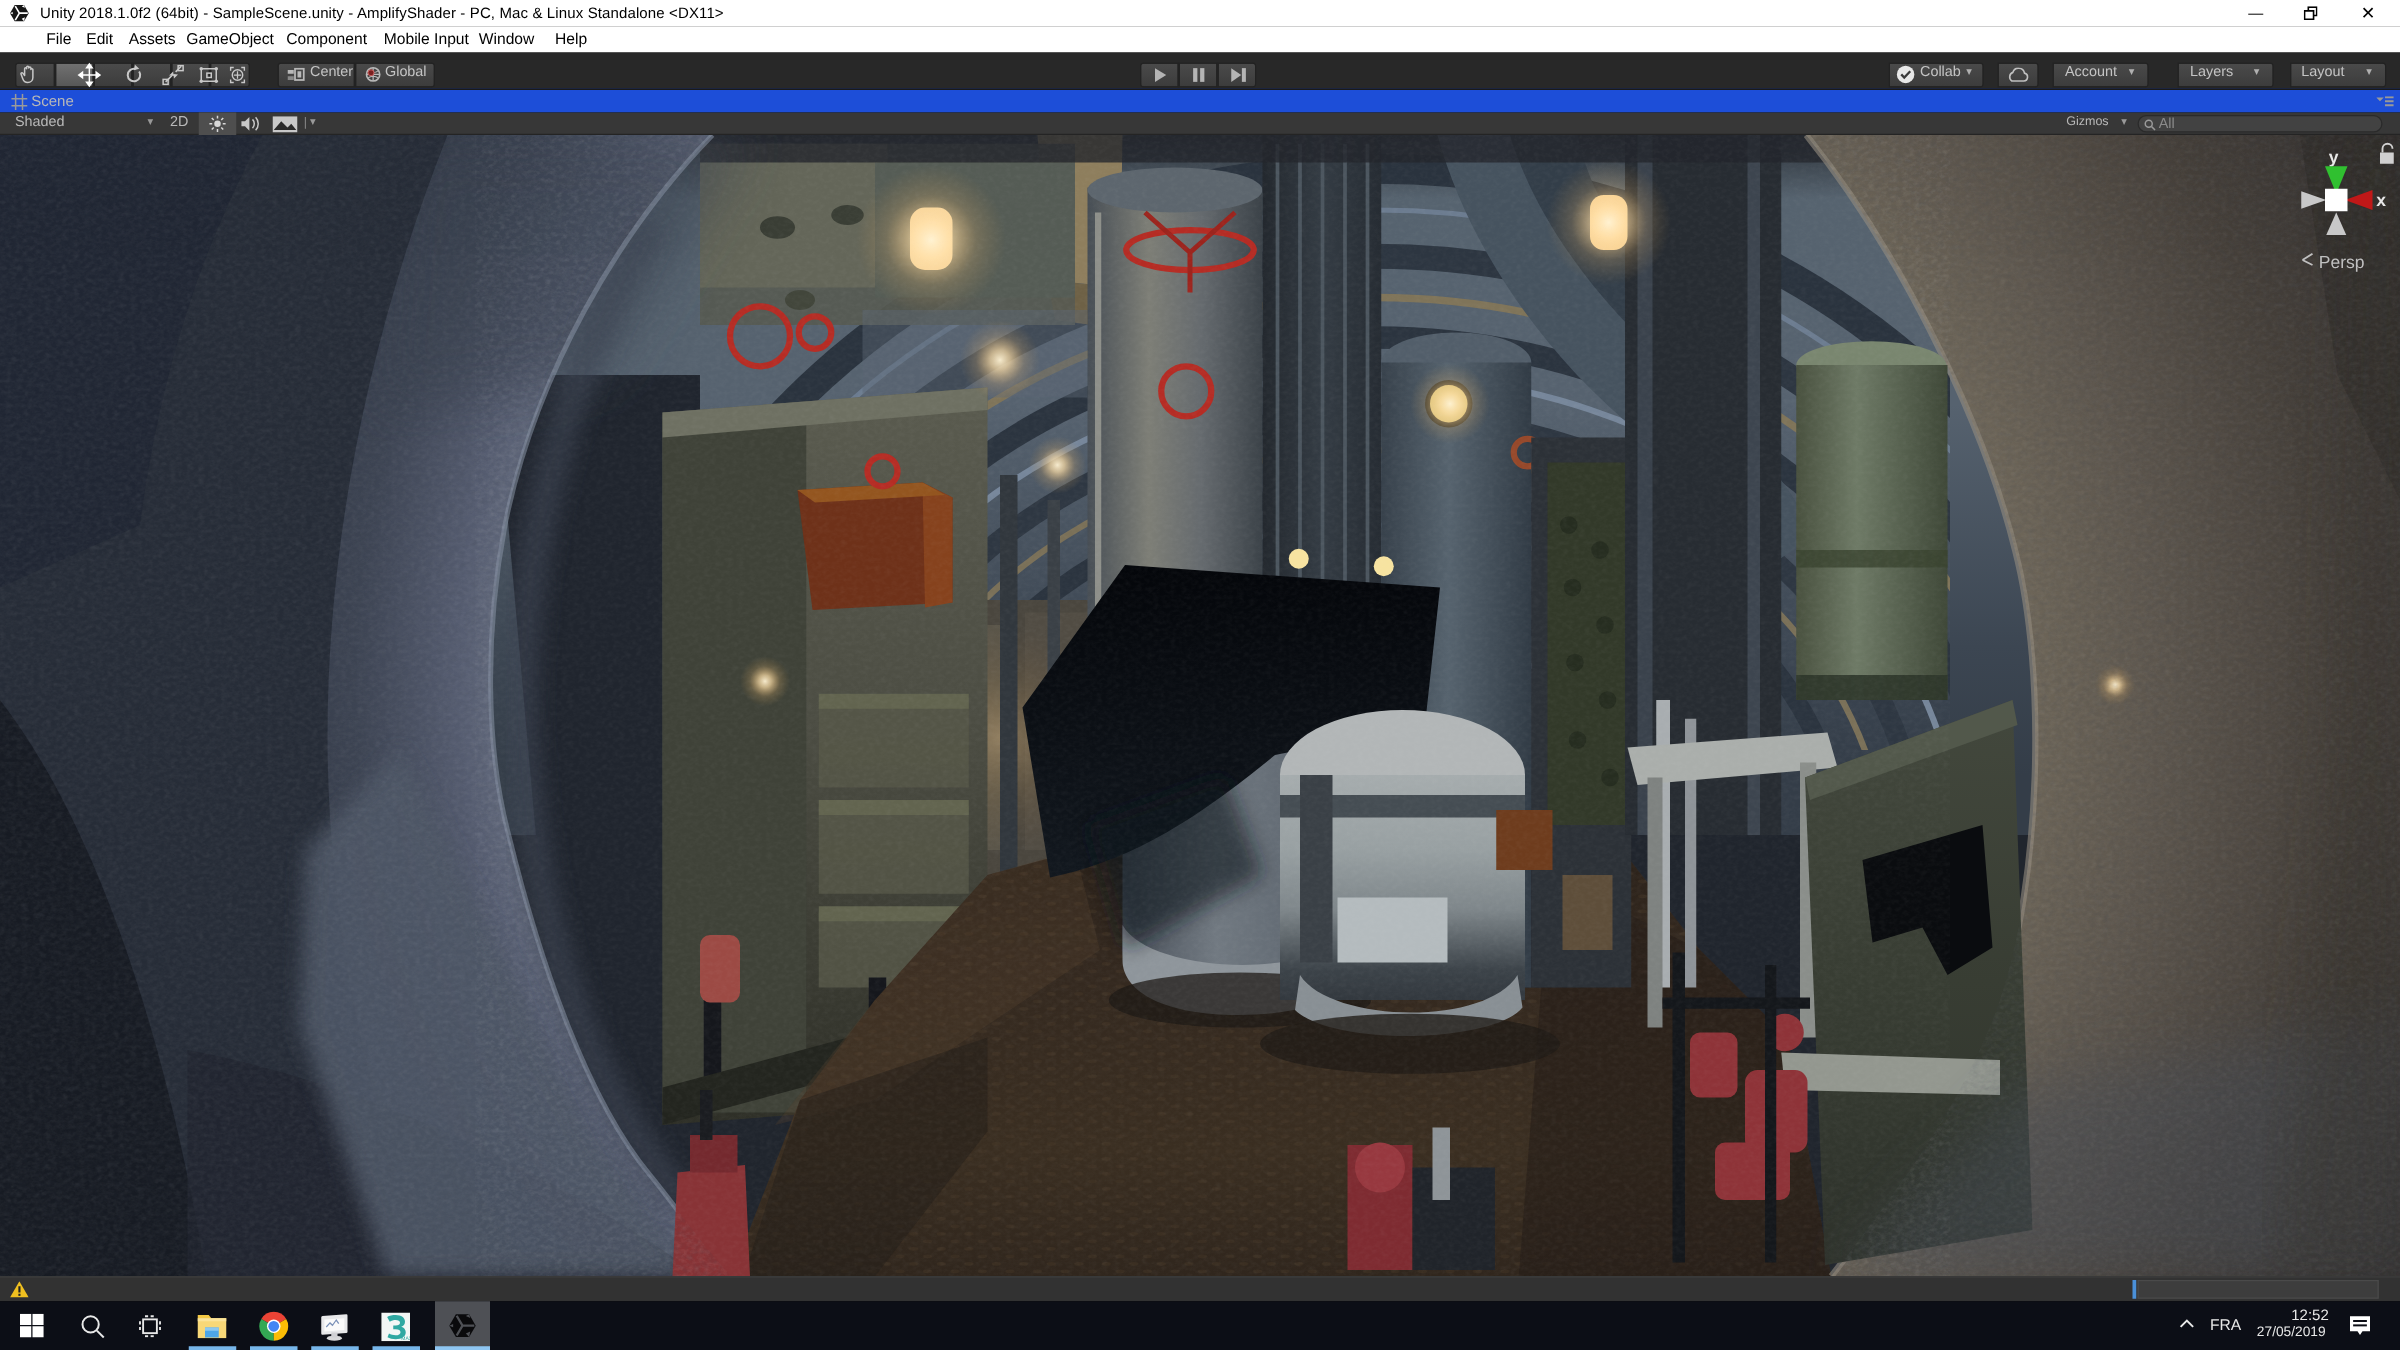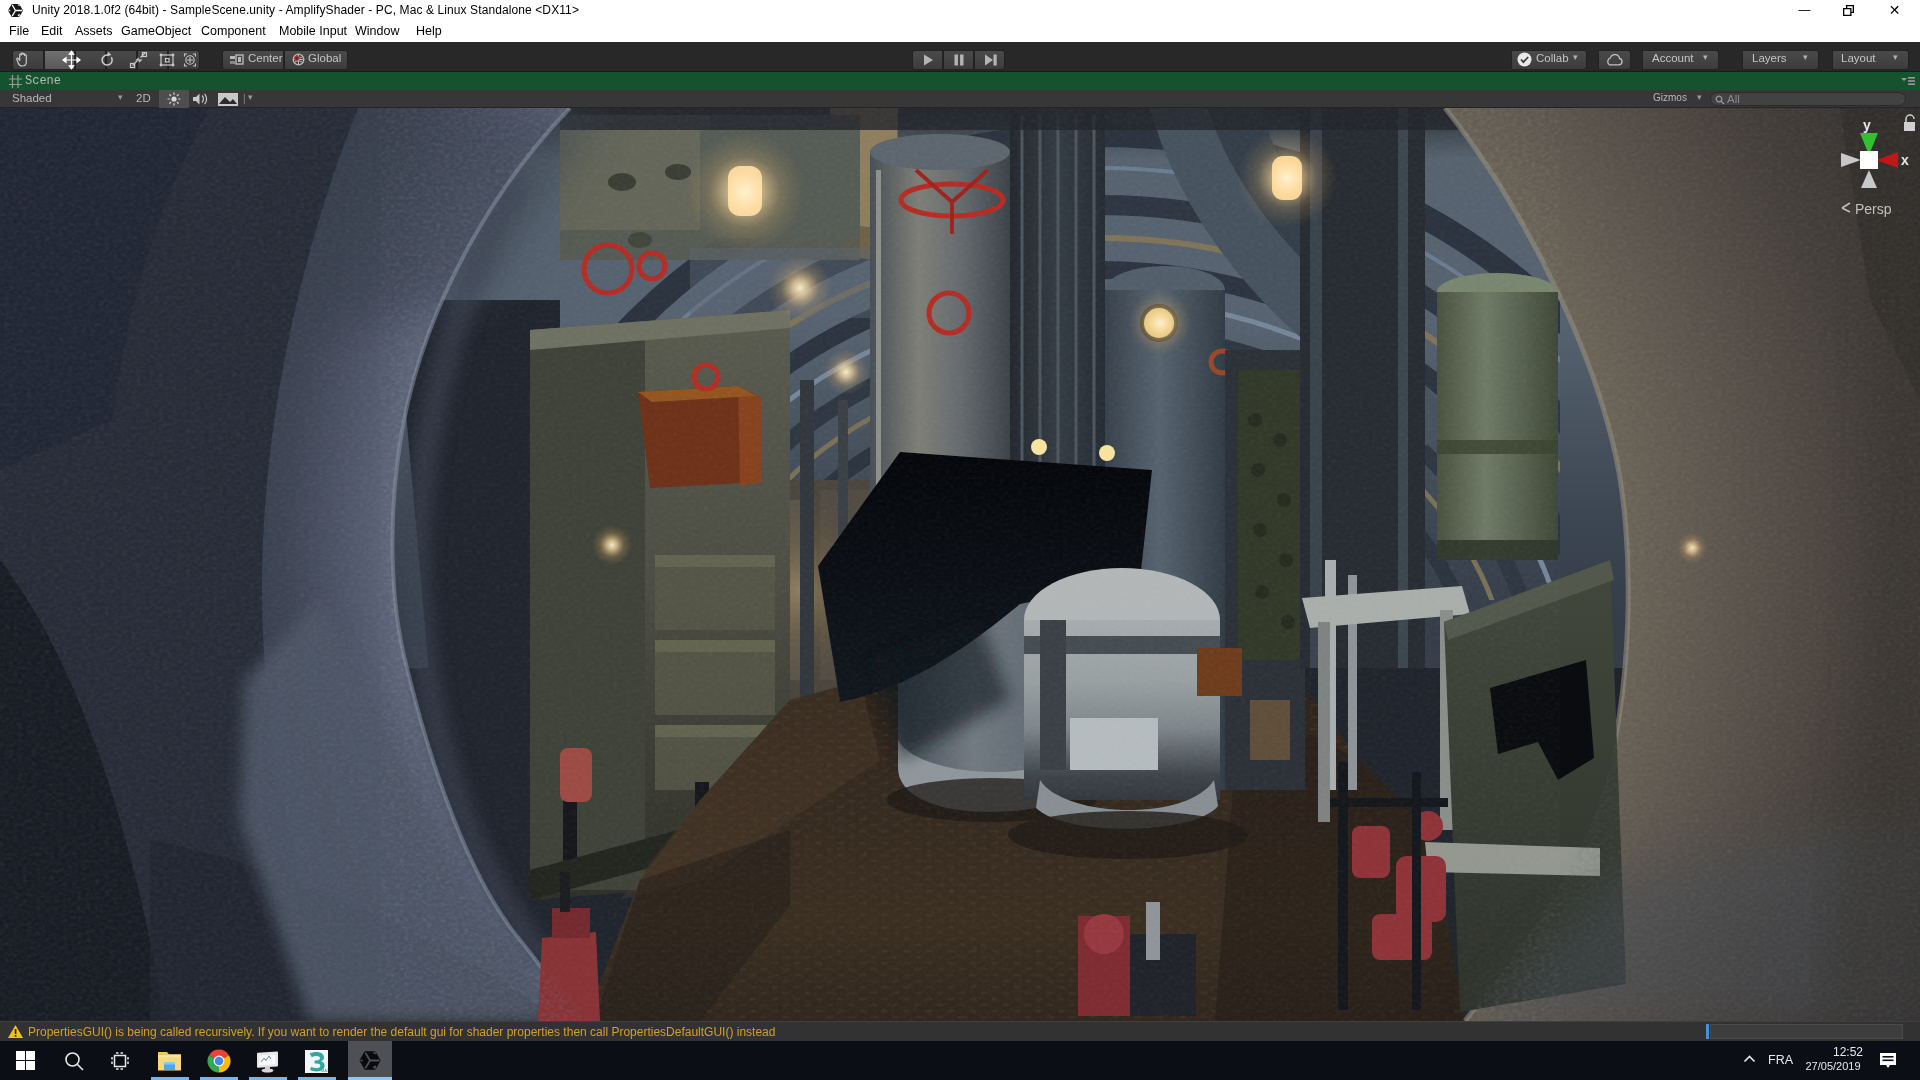--- a/index.html
+++ b/index.html
@@ -2,29 +2,29 @@
 <html><head>
 <meta charset="utf-8">
 <style>
   * { margin:0; padding:0; box-sizing:border-box; }
   html,body { width:1920px; height:1080px; overflow:hidden; background:#000;
     font-family:"Liberation Sans", sans-serif; }
   .titlebar { position:absolute; left:0; top:0; width:1920px; height:21px; background:#ffffff; }
   .titlebar .ttext { position:absolute; left:32px; top:3px; font-size:12px; color:#000; letter-spacing:0.1px; }
   .winbtn { position:absolute; top:0; width:45px; height:21px; color:#000; font-size:12px; text-align:center; line-height:20px; }
   .menubar { position:absolute; left:0; top:21px; width:1920px; height:21px; background:#ffffff; }
-  .menubar span { position:absolute; top:3px; font-size:12.5px; color:#000; }
+  .menubar span { position:absolute; top:3px; font-size:12.5px; color:#000;margin-left:28px; }
   .toolbar { position:absolute; left:0; top:42px; width:1920px; height:29px; background:#282828; }
   .toolbtn { position:absolute; top:8px; height:20px; background:linear-gradient(#4a4a4a,#3c3c3c);
      border:1px solid #222222; }
   .tb-first { border-radius:3px 0 0 3px; }
   .tb-last  { border-radius:0 3px 3px 0; }
   .tb-sel { background:linear-gradient(#717171,#575757); }
   .lbl { color:#c4c4c4; font-size:11.5px; }
-  .tabrow { position:absolute; left:0; top:71px; width:1920px; height:19px; background:#14532d; border-top:1px solid #1a1a1a;font-family:Liberation Mono, monospace;}
+  .tabrow { position:absolute; left:0; top:71px; width:1920px; height:19px; background:#1d4ed8; border-top:1px solid #1a1a1a;}
   .scenebar { position:absolute; left:0; top:90px; width:1920px; height:18px; background:#373737; border-bottom:1px solid #242424;}
   .viewport { position:absolute; left:0; top:108px; width:1920px; height:913px; background:#20242c; }
   .statusbar { position:absolute; left:0; top:1021px; width:1920px; height:20px; background:#323232; border-top:1px solid #3f3f3f; }
   .taskbar { position:absolute; left:0; top:1041px; width:1920px; height:39px; background:#0c0e16; }
 </style>
 </head>
 <body>
 
   <div class="titlebar">
     <svg style="position:absolute;left:7px;top:3px" width="17" height="15" viewBox="0 0 17 15">
@@ -549,21 +549,20 @@
       </g>
     </svg>
   </div>
 
   <div class="statusbar">
     <svg style="position:absolute;left:8px;top:3px" width="15" height="13" viewBox="0 0 15 13">
       <path d="M7.5 0 L15 13 H0 Z" fill="#f0c020"></path>
       <rect x="6.7" y="4" width="1.7" height="5" fill="#222"></rect>
       <rect x="6.7" y="10" width="1.7" height="1.7" fill="#222"></rect>
     </svg>
-    <span style="position:absolute;left:28px;top:3px;font-size:12px;color:#cfa12b;">PropertiesGUI() is being called recursively. If you want to render the default gui for shader properties then call PropertiesDefaultGUI() instead</span>
     <div style="position:absolute;left:1710px;top:2px;width:193px;height:15px;background:#3d3d3d;border:1px solid #4a4a4a;"></div>
     <div style="position:absolute;left:1706px;top:2px;width:3px;height:15px;background:#4a90d9;"></div>
   </div>
 
   <div class="taskbar">
 
     <svg style="position:absolute;left:16px;top:10px" width="19" height="19" viewBox="0 0 19 19">
       <rect x="0" y="0" width="9" height="9" fill="#fff"></rect>
       <rect x="10" y="0" width="9" height="9" fill="#fff"></rect>
       <rect x="0" y="10" width="9" height="9" fill="#fff"></rect>

